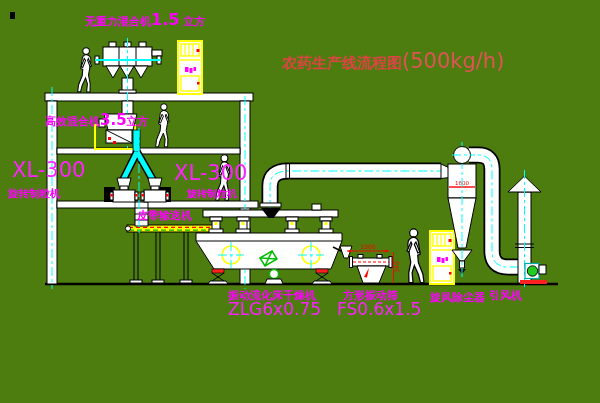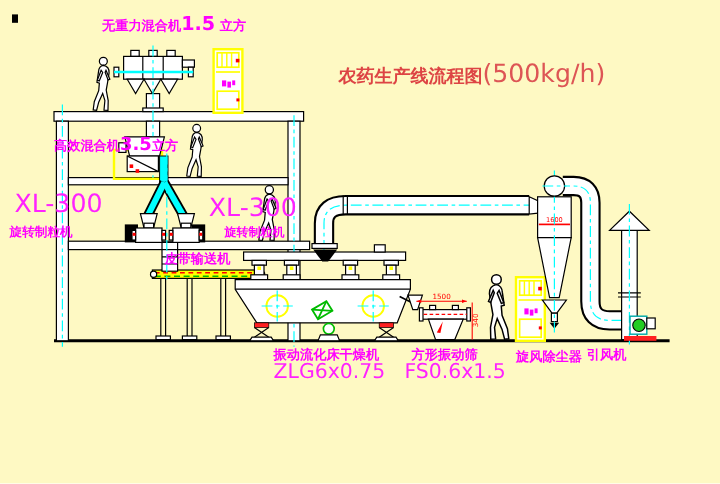--- a/index.html
+++ b/index.html
@@ -1,16 +1,16 @@
 <!DOCTYPE html>
 <html><head>
 <meta charset="utf-8">
 <style>
   html,body{margin:0;padding:0;background:#fff;}
-  #stage{position:relative;width:600px;height:403px;background:#fef9c3;overflow:hidden;
+  #stage{position:relative;width:600px;height:403px;background:#4d7c0f;overflow:hidden;
          font-family:"DejaVu Sans",sans-serif;}
   svg text{font-family:"DejaVu Sans",sans-serif;}
   .lbl{fill:#ff00ff;font-weight:bold;}
   .model{fill:#ff22ff;font-weight:normal;}
   .ttl{fill:#dd4444;font-weight:bold;}
   .cap{fill:#dd5555;font-weight:normal;}
   .dim{fill:#ff0000;font-weight:normal;}
   .blk{stroke:#000;fill:#fff;stroke-width:1;}
   .cl{stroke:#00ffff;stroke-width:1;fill:none;stroke-dasharray:9 3 3 3;}
 </style>

